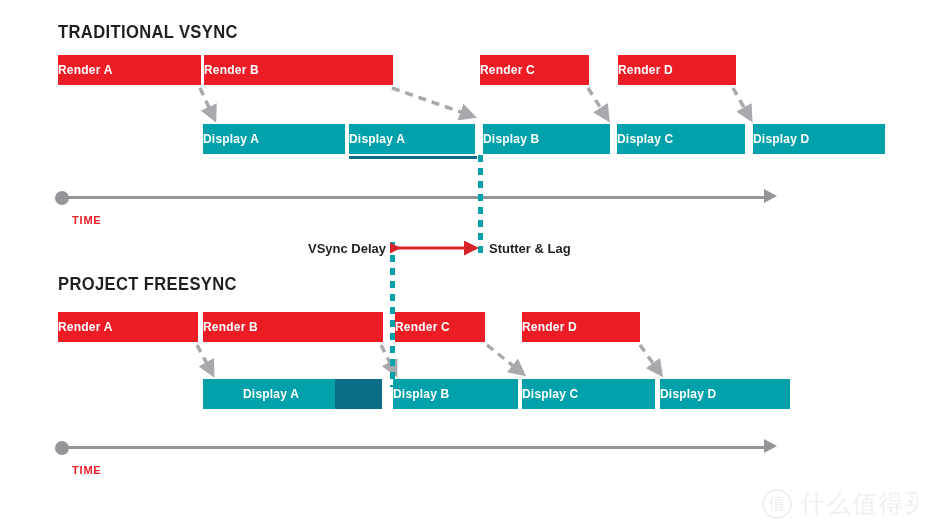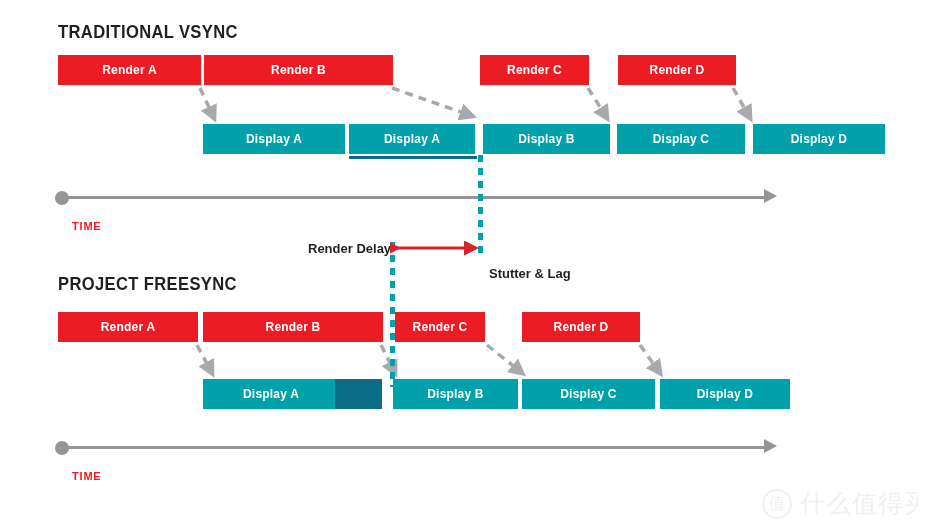--- a/index.html
+++ b/index.html
@@ -29,21 +29,20 @@
     white-space: nowrap;
     transform: scaleX(0.92);
     transform-origin: left center;
   }
 
   
   .bar {
     position: absolute;
     display: flex;
     align-items: center;
-    justify-content: center;
     box-sizing: border-box;
     color: #ffffff;
     font-family: "Liberation Sans", sans-serif;
     font-weight: bold;
     font-size: 12px;
     letter-spacing: 0.2px;
     white-space: nowrap;
   }
   .bar.render {
     background: #ec1c24;
@@ -112,21 +111,20 @@
     border-left: 13px solid #939598;
   }
   .time-label {
     position: absolute;
     font-family: "Liberation Sans", sans-serif;
     font-weight: bold;
     font-size: 11px;
     letter-spacing: 0.8px;
     color: #ec1c24;
     white-space: nowrap;
-    margin-top: 6px;
   }
 
   
   .connector {
     position: absolute;
     overflow: visible;
     z-index: 5;
   }
 
   
@@ -230,35 +228,35 @@
 
   <div class="vguide" style="left:478px; top:155px; height:100px;"></div>
 
   <div class="time-axis" style="left:55px; top:191px; width:728px;">
     <div class="time-dot"></div>
     <div class="time-line" style="width:702px;"></div>
     <div class="time-arrow" style="left:709px;"></div>
   </div>
   <div class="time-label" style="left:72px; top:214px;">TIME</div>
 
-  <div class="annot-text" style="left:308px; top:241px;">Render Delay</div>
+  <div class="annot-text" style="left:308px; top:241px;">VSync Delay</div>
 
   <svg class="redarrow" style="left:390px; top:236px; width:94px; height:24px;">
     <defs>
       <marker id="rhead" viewBox="0 0 10 10" refX="8" refY="5" markerWidth="5" markerHeight="5" orient="auto-start-reverse">
         <path d="M 0 0 L 10 5 L 0 10 z" fill="#d8232a"></path>
       </marker>
       <marker id="rtail" viewBox="0 0 10 10" refX="8" refY="5" markerWidth="5" markerHeight="5" orient="auto">
         <path d="M 0 0 L 10 5 L 0 10 z" fill="#d8232a"></path>
       </marker>
     </defs>
     <line x1="8" y1="12" x2="86" y2="12" stroke="#d8232a" stroke-width="3" marker-start="url(#rtail)" marker-end="url(#rhead)"></line>
   </svg>
 
-  <div class="annot-text" style="left:489px; top:241px;margin-top:25px;">Stutter &amp; Lag</div>
+  <div class="annot-text" style="left:489px; top:241px;">Stutter &amp; Lag</div>
 
   <div class="section-title" style="left:58px; top:274px;">PROJECT FREESYNC</div>
 
   <div class="vguide" style="left:390px; top:242px; height:145px;"></div>
 
   <div class="bar render" style="left:58px; top:312px; width:140px;">
     <span>Render A</span>
   </div>
   <div class="bar render" style="left:203px; top:312px; width:180px;">
     <span>Render B</span>

